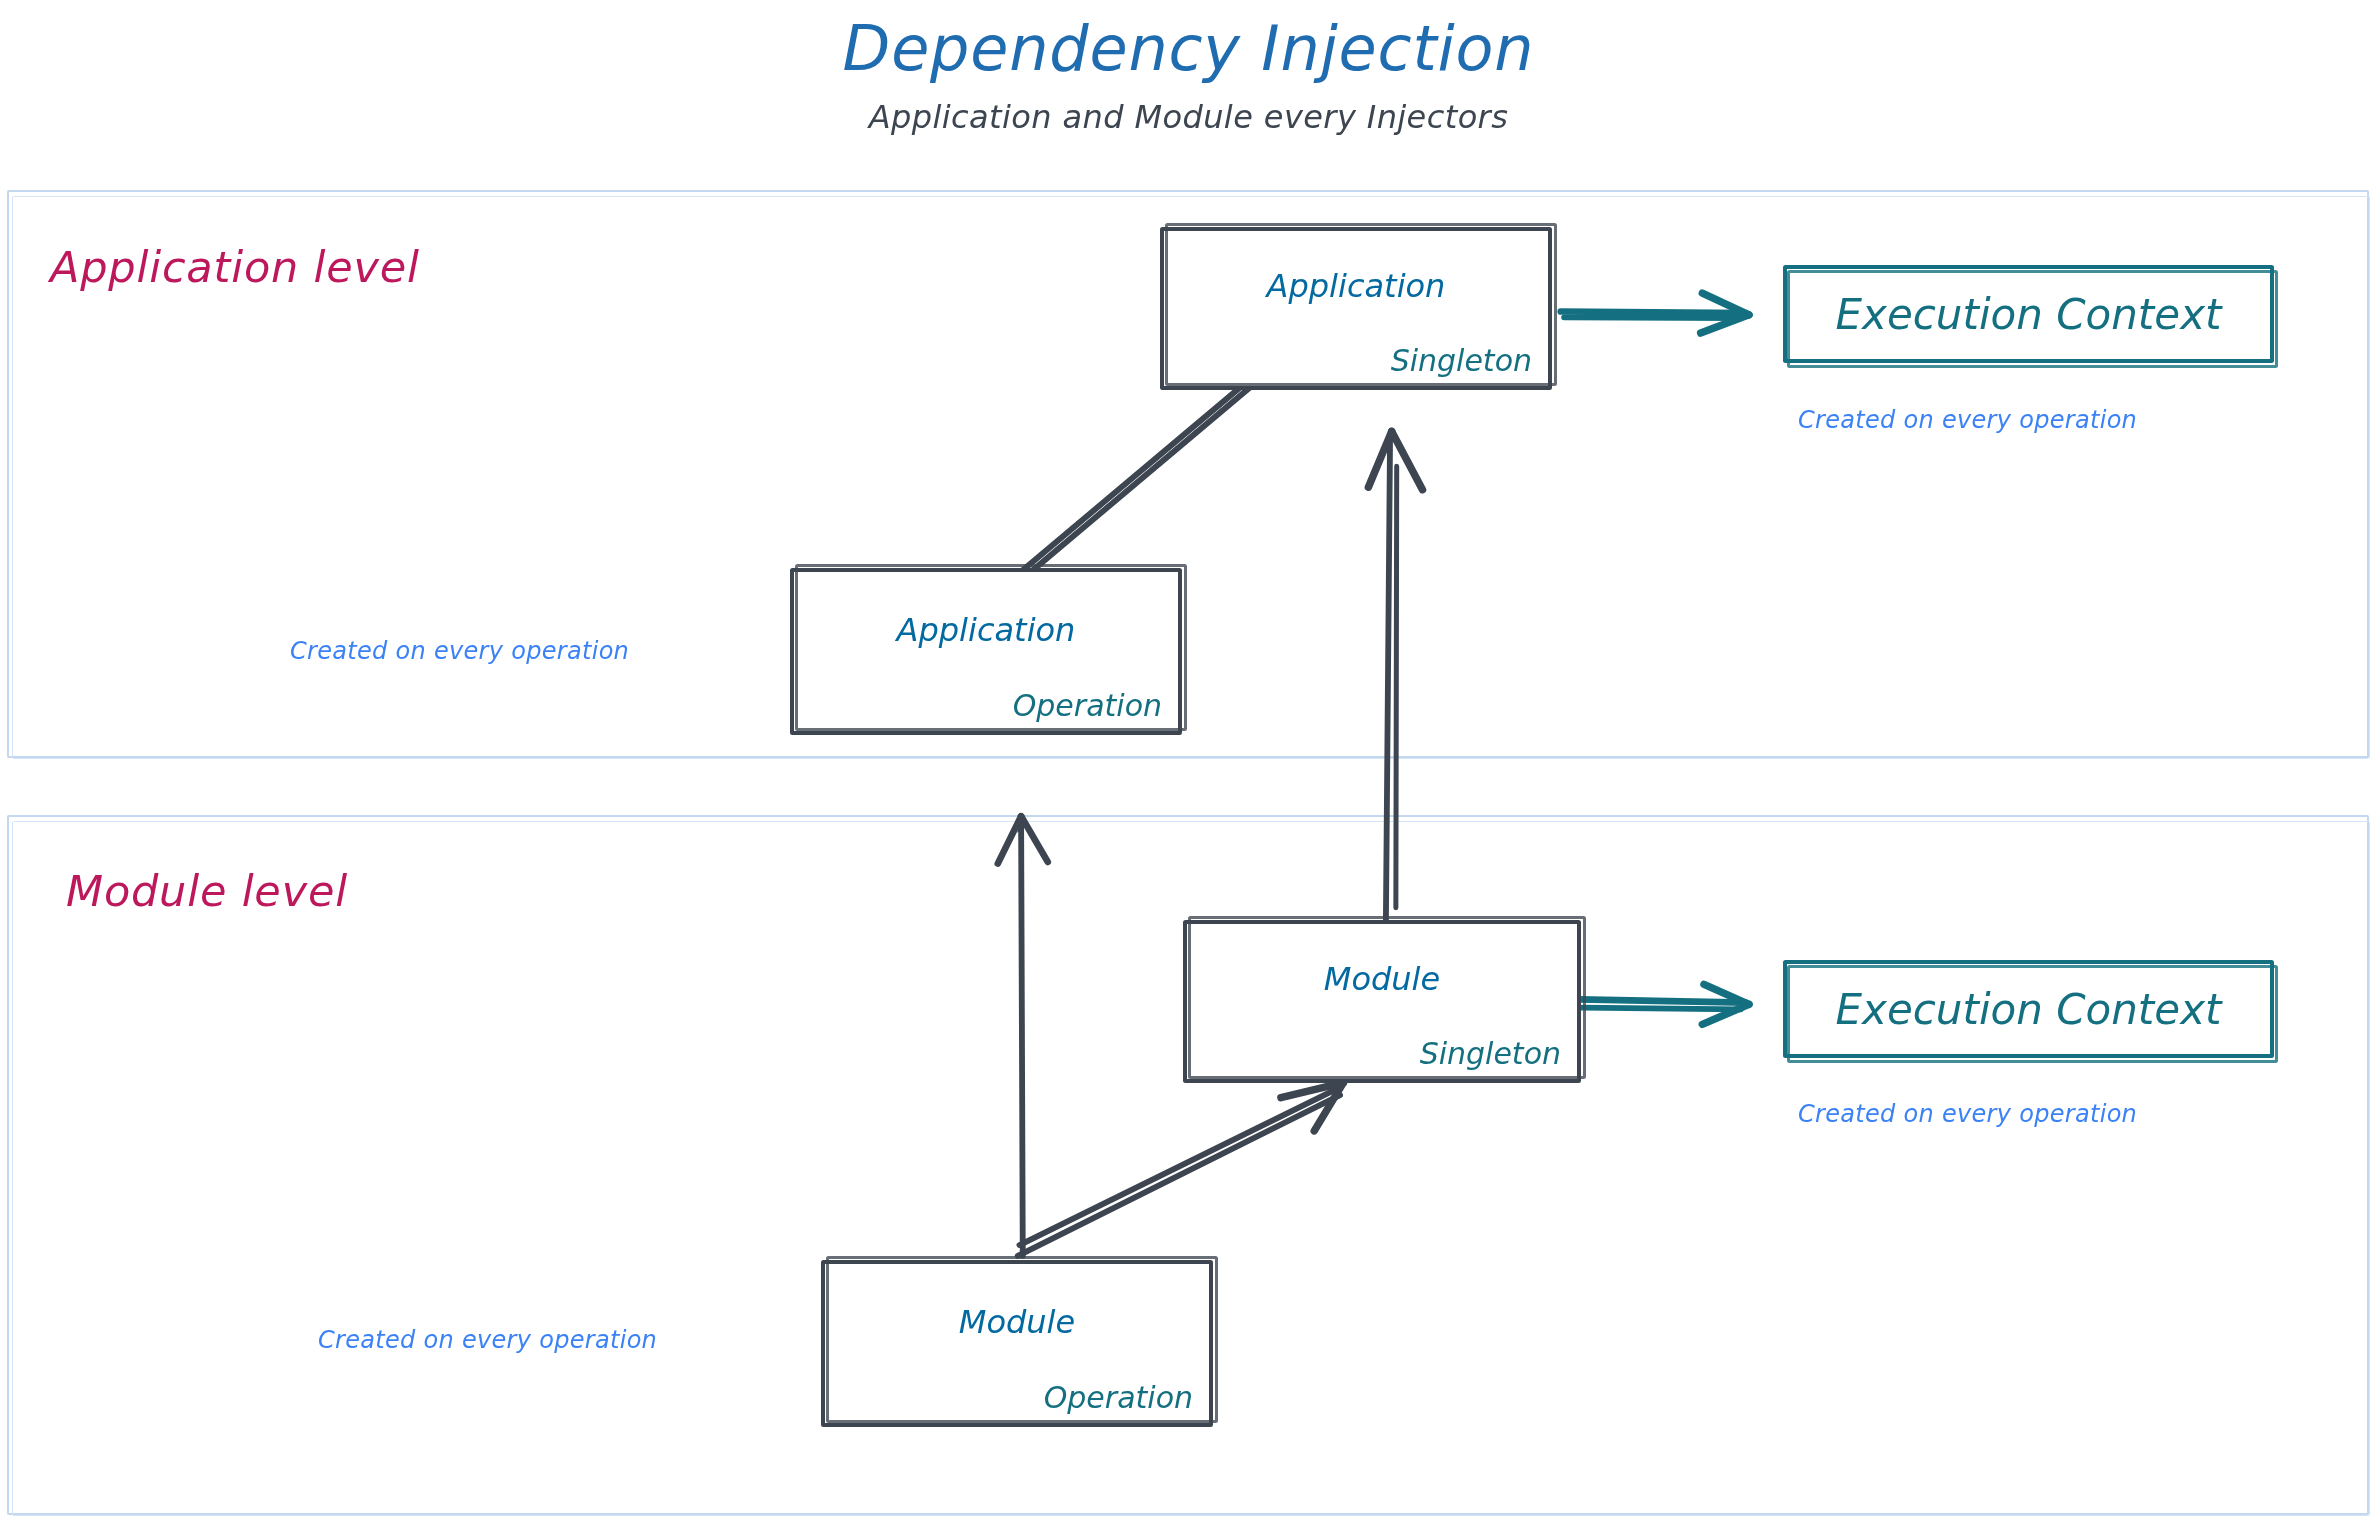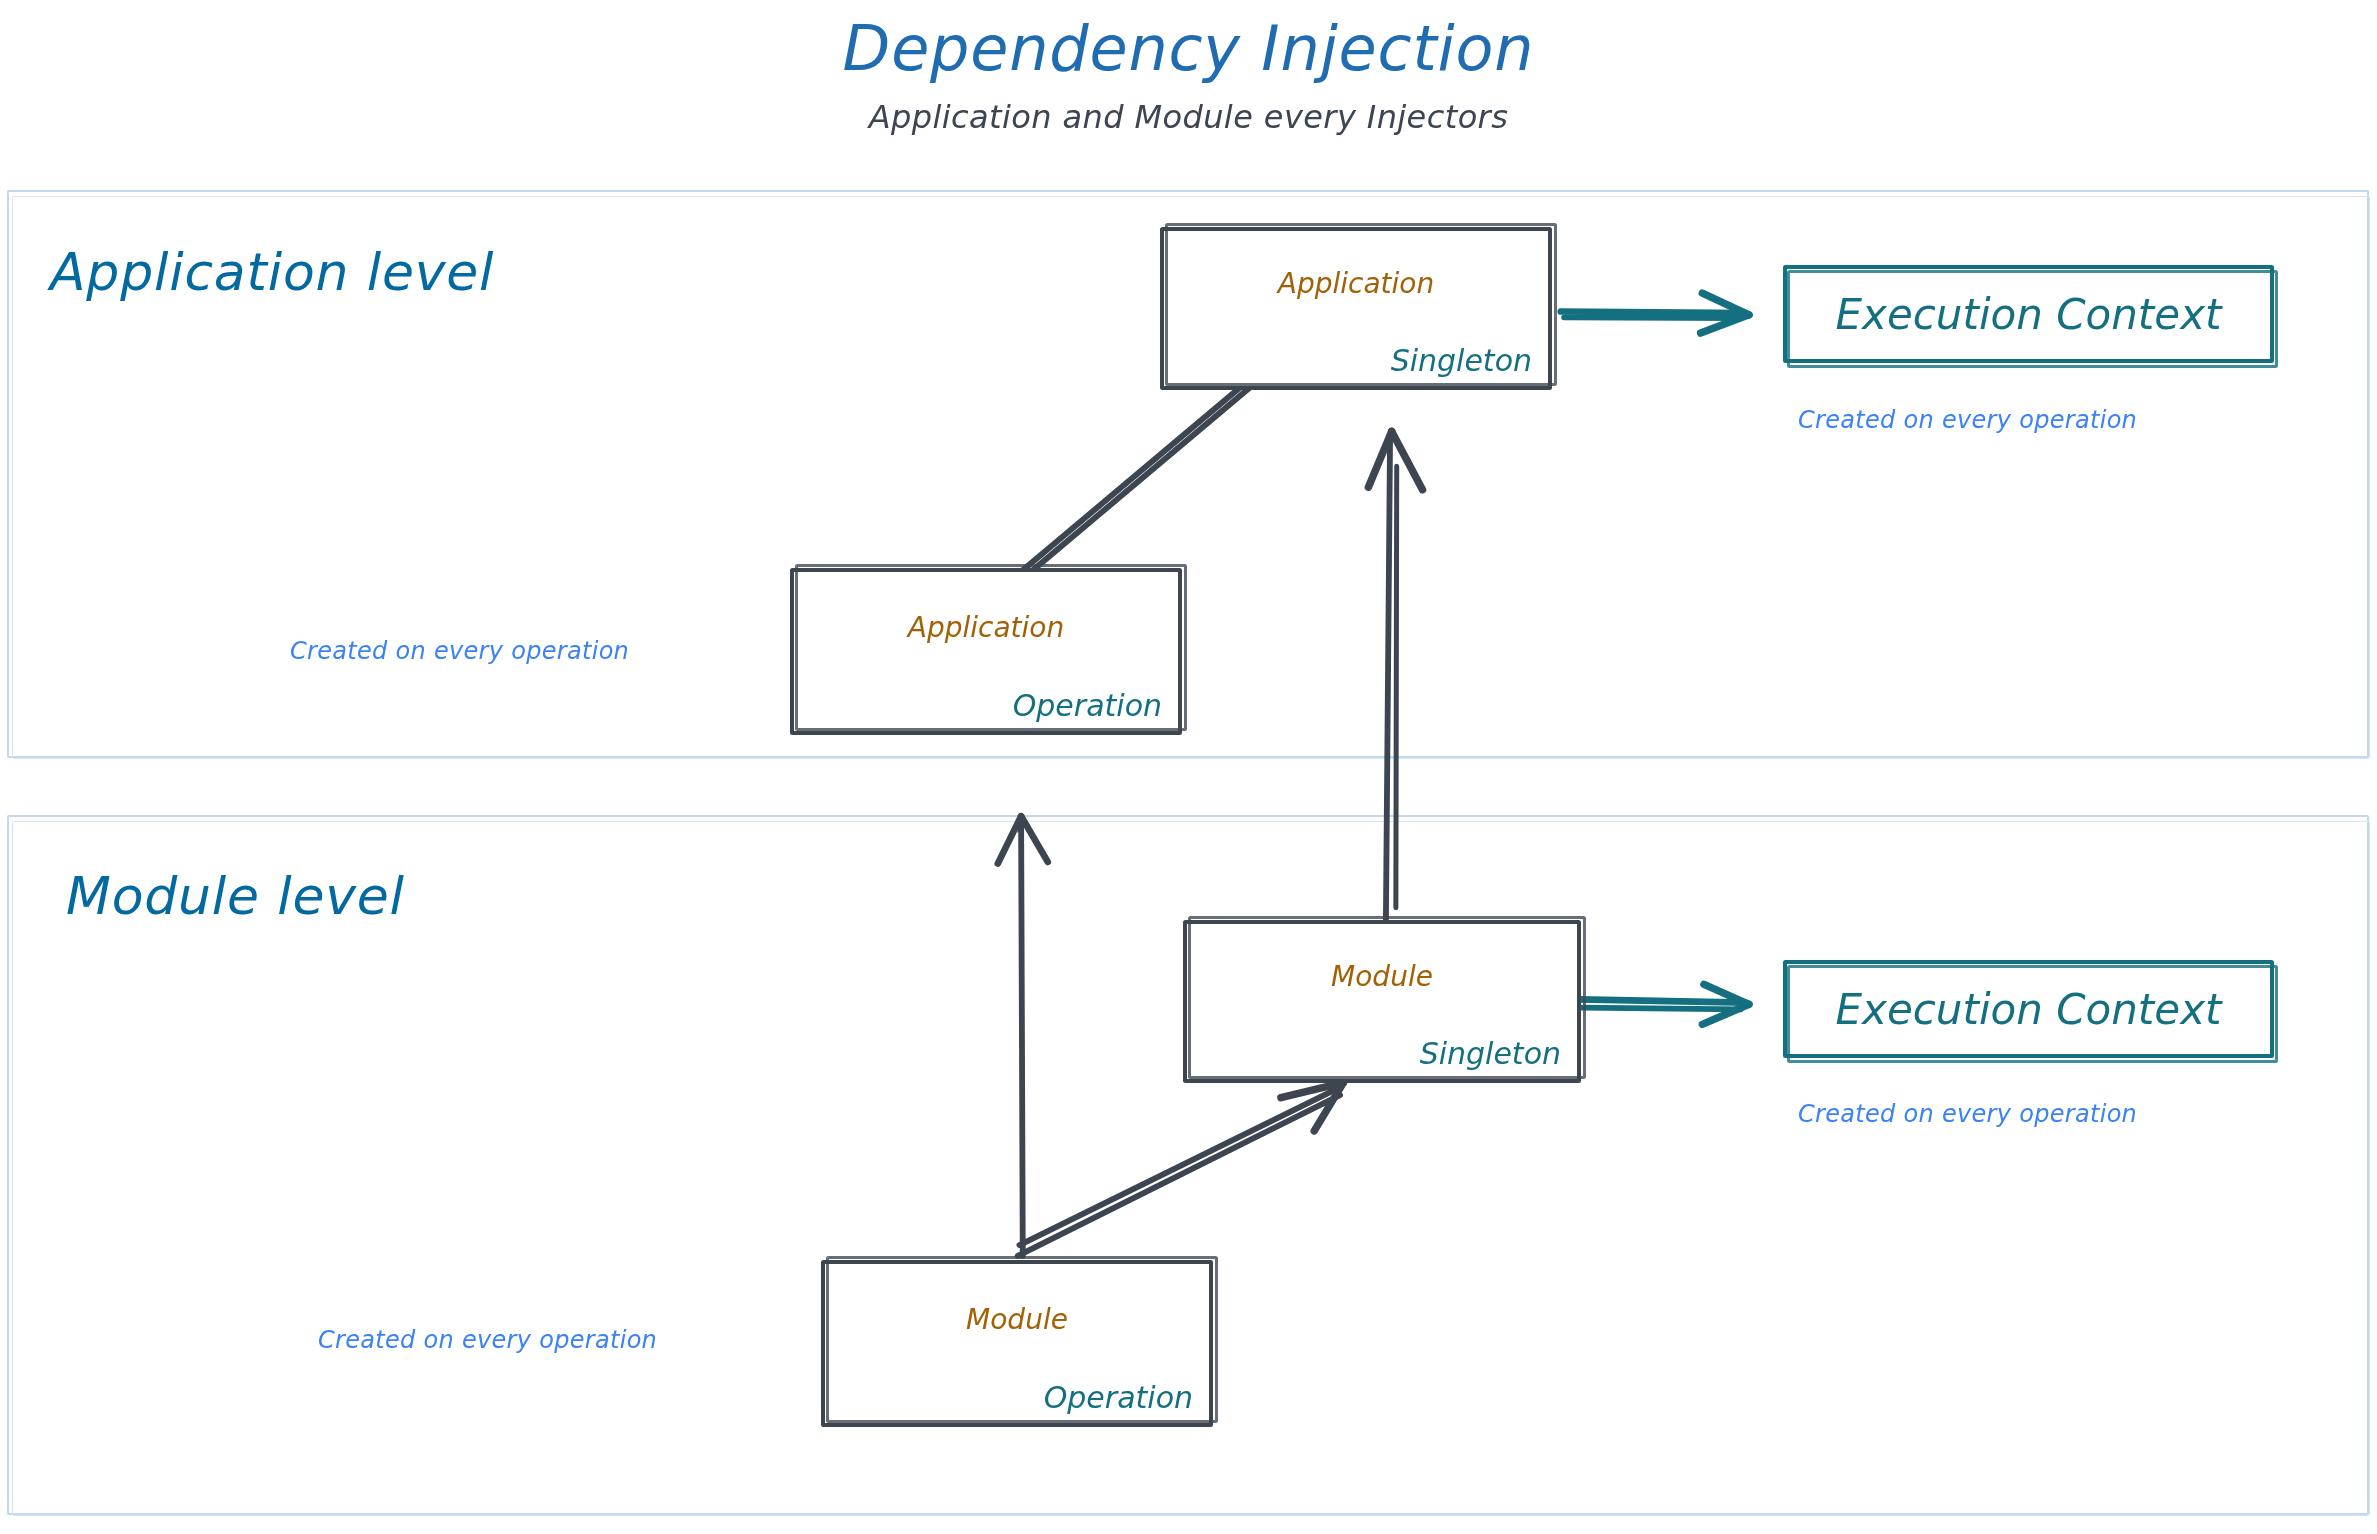--- a/index.html
+++ b/index.html
@@ -51,22 +51,22 @@
     position: absolute;
     left: 3.3px; right: -3.3px; top: 4.2px; bottom: -3.3px;
     border: 1.7px solid #d7e4f5;
     border-radius: 1.7px;
     pointer-events: none;
   }
   #frame-application { left: 6.7px; top: 190px; width: 2362px; height: 568px; }
   #frame-module      { left: 6.7px; top: 815px; width: 2362px; height: 700px; }
 
   .level-label {
-    color: #0369a1;
-    font-size: 52px;
+    color: #be185d;
+    font-size: 43px;
     font-style: italic;
     letter-spacing: 0.8px;
     white-space: nowrap;
     text-align: center;
   }
   #label-application { left: 50px; top: 242px; }
   #label-module      { left: 66px; top: 866px; }
 
   
   .node {
@@ -82,22 +82,22 @@
   .node .frame-a { left: 0; top: 0; right: 0; bottom: 0; }
   .node .frame-b {
     left: 5px; top: -4.2px; right: -5px; bottom: 4.2px;
     border-width: 3.3px;
     opacity: 0.78;
   }
   .node-title {
     position: absolute;
     left: 0; right: 0;
     text-align: center;
-    color: #a16207;
-    font-size: 28px;
+    color: #0369a1;
+    font-size: 32px;
     font-style: italic;
     white-space: nowrap;
   }
   .node-scope {
     position: absolute;
     right: 20px;
     color: #147080;
     font-size: 30px;
     font-style: italic;
     white-space: nowrap;

